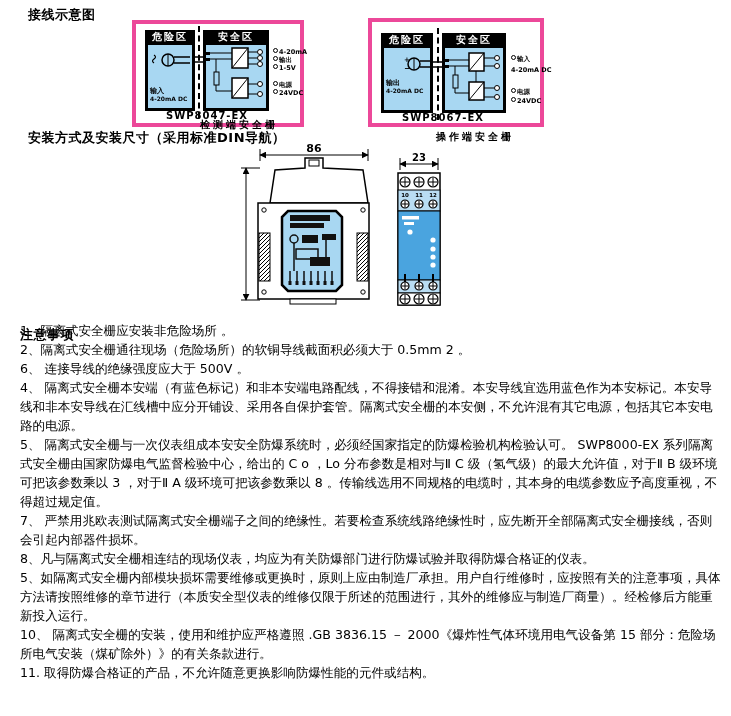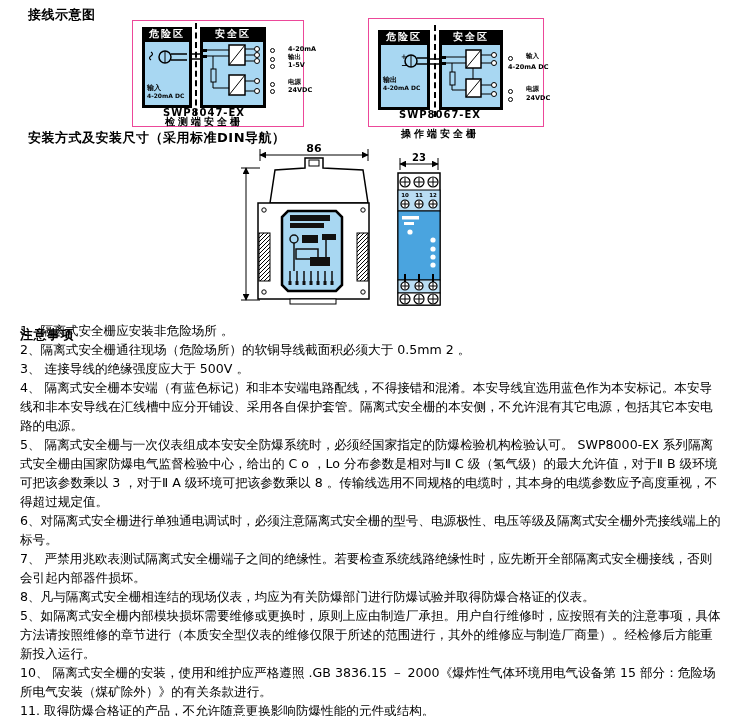--- a/index.html
+++ b/index.html
@@ -3,38 +3,38 @@
 <meta charset="utf-8">
 <style>
   * { box-sizing: border-box; }
   html,body { margin:0; padding:0; background:#fff; }
   body { width:731px; height:716px; font-family:"DejaVu Sans", sans-serif; color:#000; }
   .page { position:relative; width:731px; height:716px; background:#fff; overflow:hidden;border-radius:28px; }
 
   .sec-heading { position:absolute; margin:0; font-size:13px; font-weight:bold; letter-spacing:0.5px; }
 
   
-  .dbox { position:absolute; border:1px solid #ec4899; background:#fff; }
+  .dbox { position:absolute; border:4px solid #ec4899; background:#fff; }
   .panel { position:absolute; background:#000; }
   .ptitle { position:absolute; left:0; right:0; top:1px; color:#fff; font-weight:bold;
             font-size:10px; line-height:12px; text-align:center; letter-spacing:2px; }
   .pbody { position:absolute; left:3px; right:3px; top:15px; bottom:3px; background:#a8d7f2; }
   .dash { position:absolute; width:0; border-left:2px dashed #000; }
   .crosswires { position:absolute; }
 
   .fieldlabels { position:absolute; left:2px; bottom:6px; }
   .flabel { font-size:7px; font-weight:bold; line-height:8px; }
   .frange { font-size:6px; font-weight:bold; line-height:7px; white-space:nowrap; }
 
-  .term { position:absolute; display:flex; align-items:flex-end; gap:13px; }
+  .term { position:absolute; display:flex; align-items:flex-start; gap:1px; }
   .tc { width:5px; height:5px; border:1px solid #000; border-radius:50%; background:#fff; flex:0 0 auto; }
   .tl { font-size:6.5px; font-weight:bold; white-space:nowrap; }
 
   .model   { position:absolute; left:0; width:142px; text-align:center; font-size:10px;  font-weight:bold; letter-spacing:1px; }
-  .caption { position:absolute; left:0; width:142px; text-align:center; font-size:10px; font-weight:bold; letter-spacing:3px; }
+  .caption { position:absolute; left:0; width:142px; text-align:right; font-size:10px; font-weight:bold; letter-spacing:3px; }
 
   
   .notes { position:absolute; left:20px; top:321px; width:701px; font-size:12.6px; line-height:19px; }
   .note { margin:0; }
 
   svg text { font-family:"DejaVu Sans", sans-serif; }
 </style>
 </head>
 <body>
 
@@ -305,24 +305,23 @@
     <use href="#scrL" x="175" y="156"></use>
       <use href="#scrL" x="189" y="156"></use>
       <use href="#scrL" x="203" y="156"></use>
   </svg>
 
   <h2 class="sec-heading" style="left:20px; top:319px;margin-top:7px;">注意事项</h2>
 
   <div class="notes">
     <p class="note">1、隔离式安全栅应安装非危险场所 。</p>
     <p class="note">2、隔离式安全栅通往现场（危险场所）的软铜导线截面积必须大于 0.5mm 2 。</p>
-    <p class="note">3、 连接导线的绝缘强度应大于 500V 。</p>
+    <p class="note">6、 连接导线的绝缘强度应大于 500V 。</p>
     <p class="note">4、 隔离式安全栅本安端（有蓝色标记）和非本安端电路配线，不得接错和混淆。本安导线宜选用蓝色作为本安标记。本安导线和非本安导线在汇线槽中应分开铺设、采用各自保护套管。隔离式安全栅的本安侧，不允许混有其它电源，包括其它本安电路的电源。</p>
     <p class="note">5、 隔离式安全栅与一次仪表组成本安安全防爆系统时，必须经国家指定的防爆检验机构检验认可。 SWP8000-EX 系列隔离式安全栅由国家防爆电气监督检验中心，给出的 C o ，Lo 分布参数是相对与Ⅱ C 级（氢气级）的最大允许值，对于Ⅱ B 级环境可把该参数乘以 3 ，对于Ⅱ A 级环境可把该参数乘以 8 。传输线选用不同规格的电缆时，其本身的电缆参数应予高度重视，不得超过规定值。</p>
-    <p class="note">6、对隔离式安全栅进行单独通电调试时，必须注意隔离式安全栅的型号、电源极性、电压等级及隔离式安全栅外壳接线端上的标号。</p>
     <p class="note">7、 严禁用兆欧表测试隔离式安全栅端子之间的绝缘性。若要检查系统线路绝缘性时，应先断开全部隔离式安全栅接线，否则会引起内部器件损坏。</p>
     <p class="note">8、凡与隔离式安全栅相连结的现场仪表，均应为有关防爆部门进行防爆试验并取得防爆合格证的仪表。</p>
     <p class="note">5、如隔离式安全栅内部模块损坏需要维修或更换时，原则上应由制造厂承担。用户自行维修时，应按照有关的注意事项，具体方法请按照维修的章节进行（本质安全型仪表的维修仅限于所述的范围进行，其外的维修应与制造厂商量）。经检修后方能重新投入运行。</p>
     <p class="note">10、 隔离式安全栅的安装，使用和维护应严格遵照 .GB 3836.15 － 2000《爆炸性气体环境用电气设备第 15 部分：危险场所电气安装（煤矿除外）》的有关条款进行。</p>
     <p class="note">11. 取得防爆合格证的产品，不允许随意更换影响防爆性能的元件或结构。</p>
   </div>
 
 </div>
 
 </body></html>

